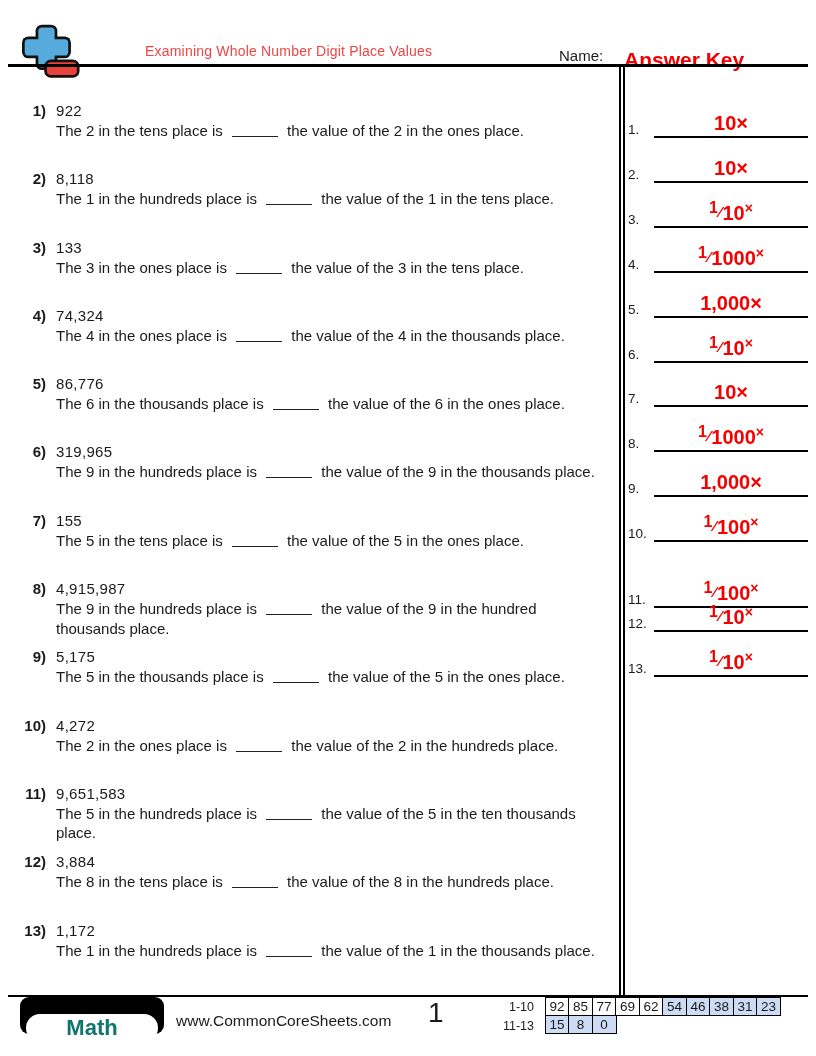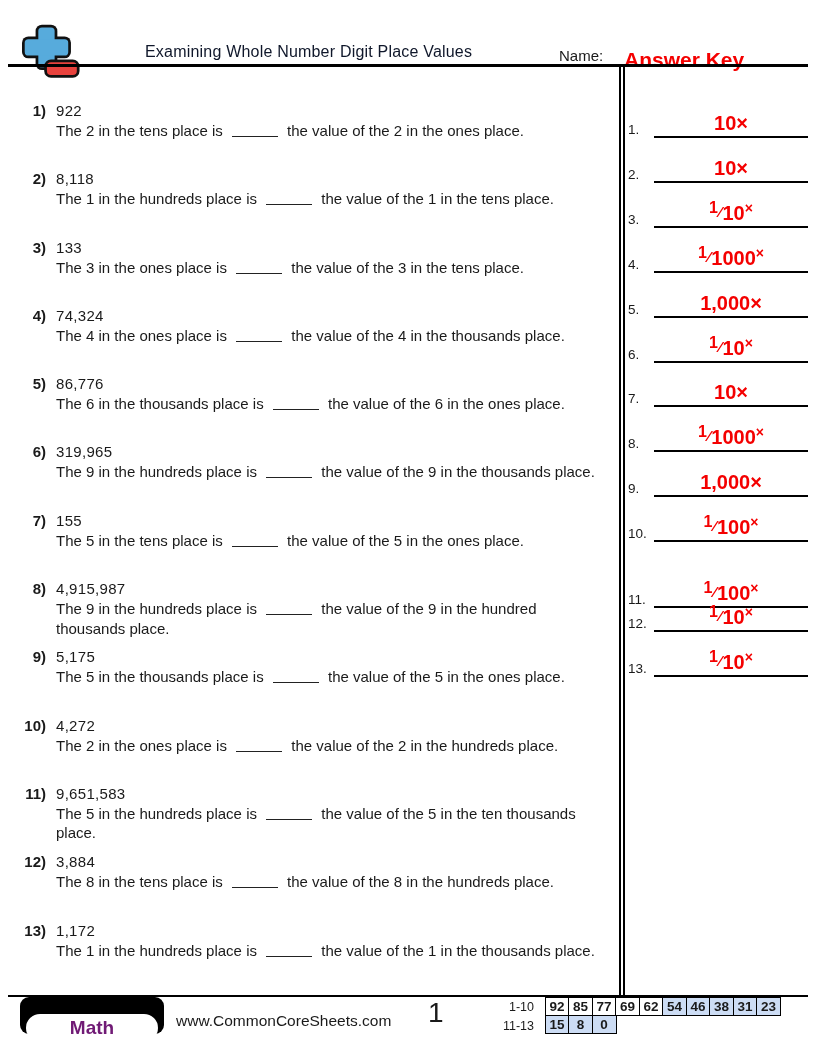--- a/index.html
+++ b/index.html
@@ -11,21 +11,21 @@
     height: 1056px;
     background: #fff;
     overflow: hidden;
     margin: 0 auto;
   }
 
   
   .logo { position: absolute; left: 22px; top: 24px; }
   .title {
     position: absolute; left: 145px; top: 43px;
-    font-size: 16px; font-weight: 400; color: #0f172a;
+    font-size: 14px; font-weight: 400; color: #ef4444;
     letter-spacing: 0.2px; white-space: nowrap;
   }
   .name-label { position: absolute; left: 559px; top: 47px; font-size: 15px; }
   .name-value {
     position: absolute; left: 624px; top: 48px;
     font-size: 21px; font-weight: 700; color: var(--red); white-space: nowrap;
   }
   .header-rule { position: absolute; left: 8px; top: 64px; width: 800px; height: 3px; background: #000; }
 
   
@@ -72,32 +72,32 @@
 
   
   .footer-rule { position: absolute; left: 8px; top: 995px; width: 800px; height: 2px; background: #000; }
   .subject-badge {
     position: absolute; left: 20px; top: 997px; width: 144px; height: 37px;
     background: #000; border-radius: 9px; display: flex; align-items: center; justify-content: center;
   }
   .subject-pill {
     width: 132px; height: 28px; background: #fff; border-radius: 15px;
     display: flex; align-items: center; justify-content: center;
-    font-size: 19px; font-weight: 700; color: #701a75; margin-top: 24px;
+    font-size: 22px; font-weight: 700; color: #0f766e; margin-top: 24px;
   }
   .website { position: absolute; left: 176px; top: 1012px; font-size: 15.5px; }
   .page-number { position: absolute; left: 428px; top: 997px; font-size: 28px; font-weight: 400; }
 
   .score-table { position: absolute; left: 500px; top: 997px; }
   .score-row { display: flex; align-items: center; height: 19px; }
   .score-label { width: 46px; text-align: right; font-size: 12.5px; padding-right: 12px; }
   .score-cell {
     width: 25px; height: 19px; border: 1.5px solid #000; margin-left: -1.5px;
     display: flex; align-items: center; justify-content: center;
-    font-size: 13.5px; background: #fff; font-weight: bold;
+    font-size: 13.5px; background: #fff;
   }
   .score-row + .score-row .score-cell { margin-top: -1.5px; }
   .score-cell.shaded { background: var(--cell-blue); }
 </style>
 </head>
 <body>
 
 <div class="page">
 
   <span class="logo">

